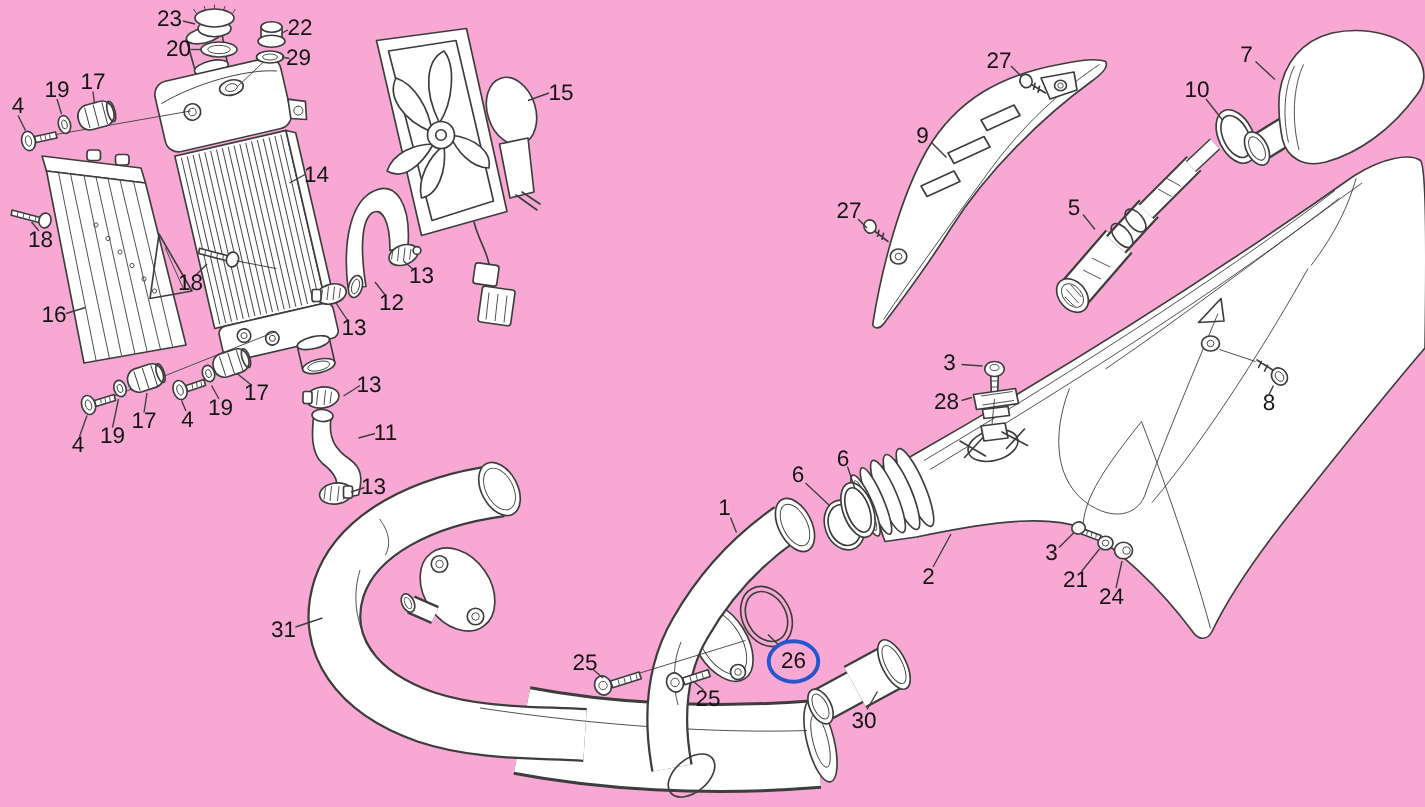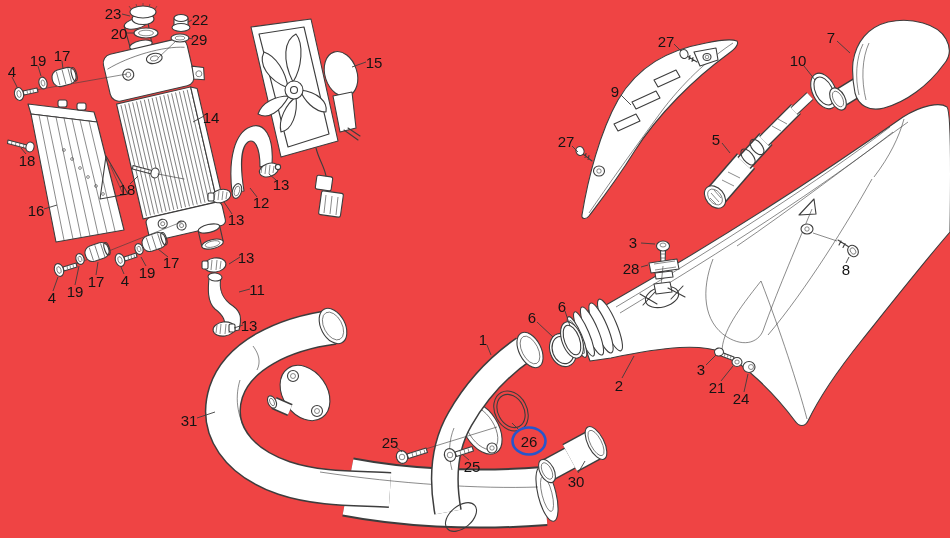--- a/index.html
+++ b/index.html
@@ -1,16 +1,16 @@
 <!DOCTYPE html>
 <html><head>
 <meta charset="utf-8">
 <style>
   html,body{margin:0;padding:0;background:#fff;}
-  .stage{position:relative;width:950px;height:538px;background:#ef4444;overflow:hidden;
+  .stage{position:relative;width:950px;height:538px;background:#f9a8d4;overflow:hidden;
          font-family:"Liberation Sans",sans-serif;}
   svg{position:absolute;left:0;top:0;}
   .ln{stroke:#3d3d3d;stroke-width:1.1;fill:none;stroke-linecap:round;stroke-linejoin:round;}
   .fw{fill:#ffffff;}
   .thin{stroke-width:0.65;}
   .h{stroke:#3d3d3d;stroke-width:0.6;fill:none;}
   .u{stroke:#3d3d3d;fill:none;stroke-linecap:butt;}
   .o{stroke:#ffffff;fill:none;stroke-linecap:butt;}
   .plabel{font-family:"Liberation Sans",sans-serif;font-size:15px;fill:#141414;
           text-anchor:middle;dominant-baseline:central;}

